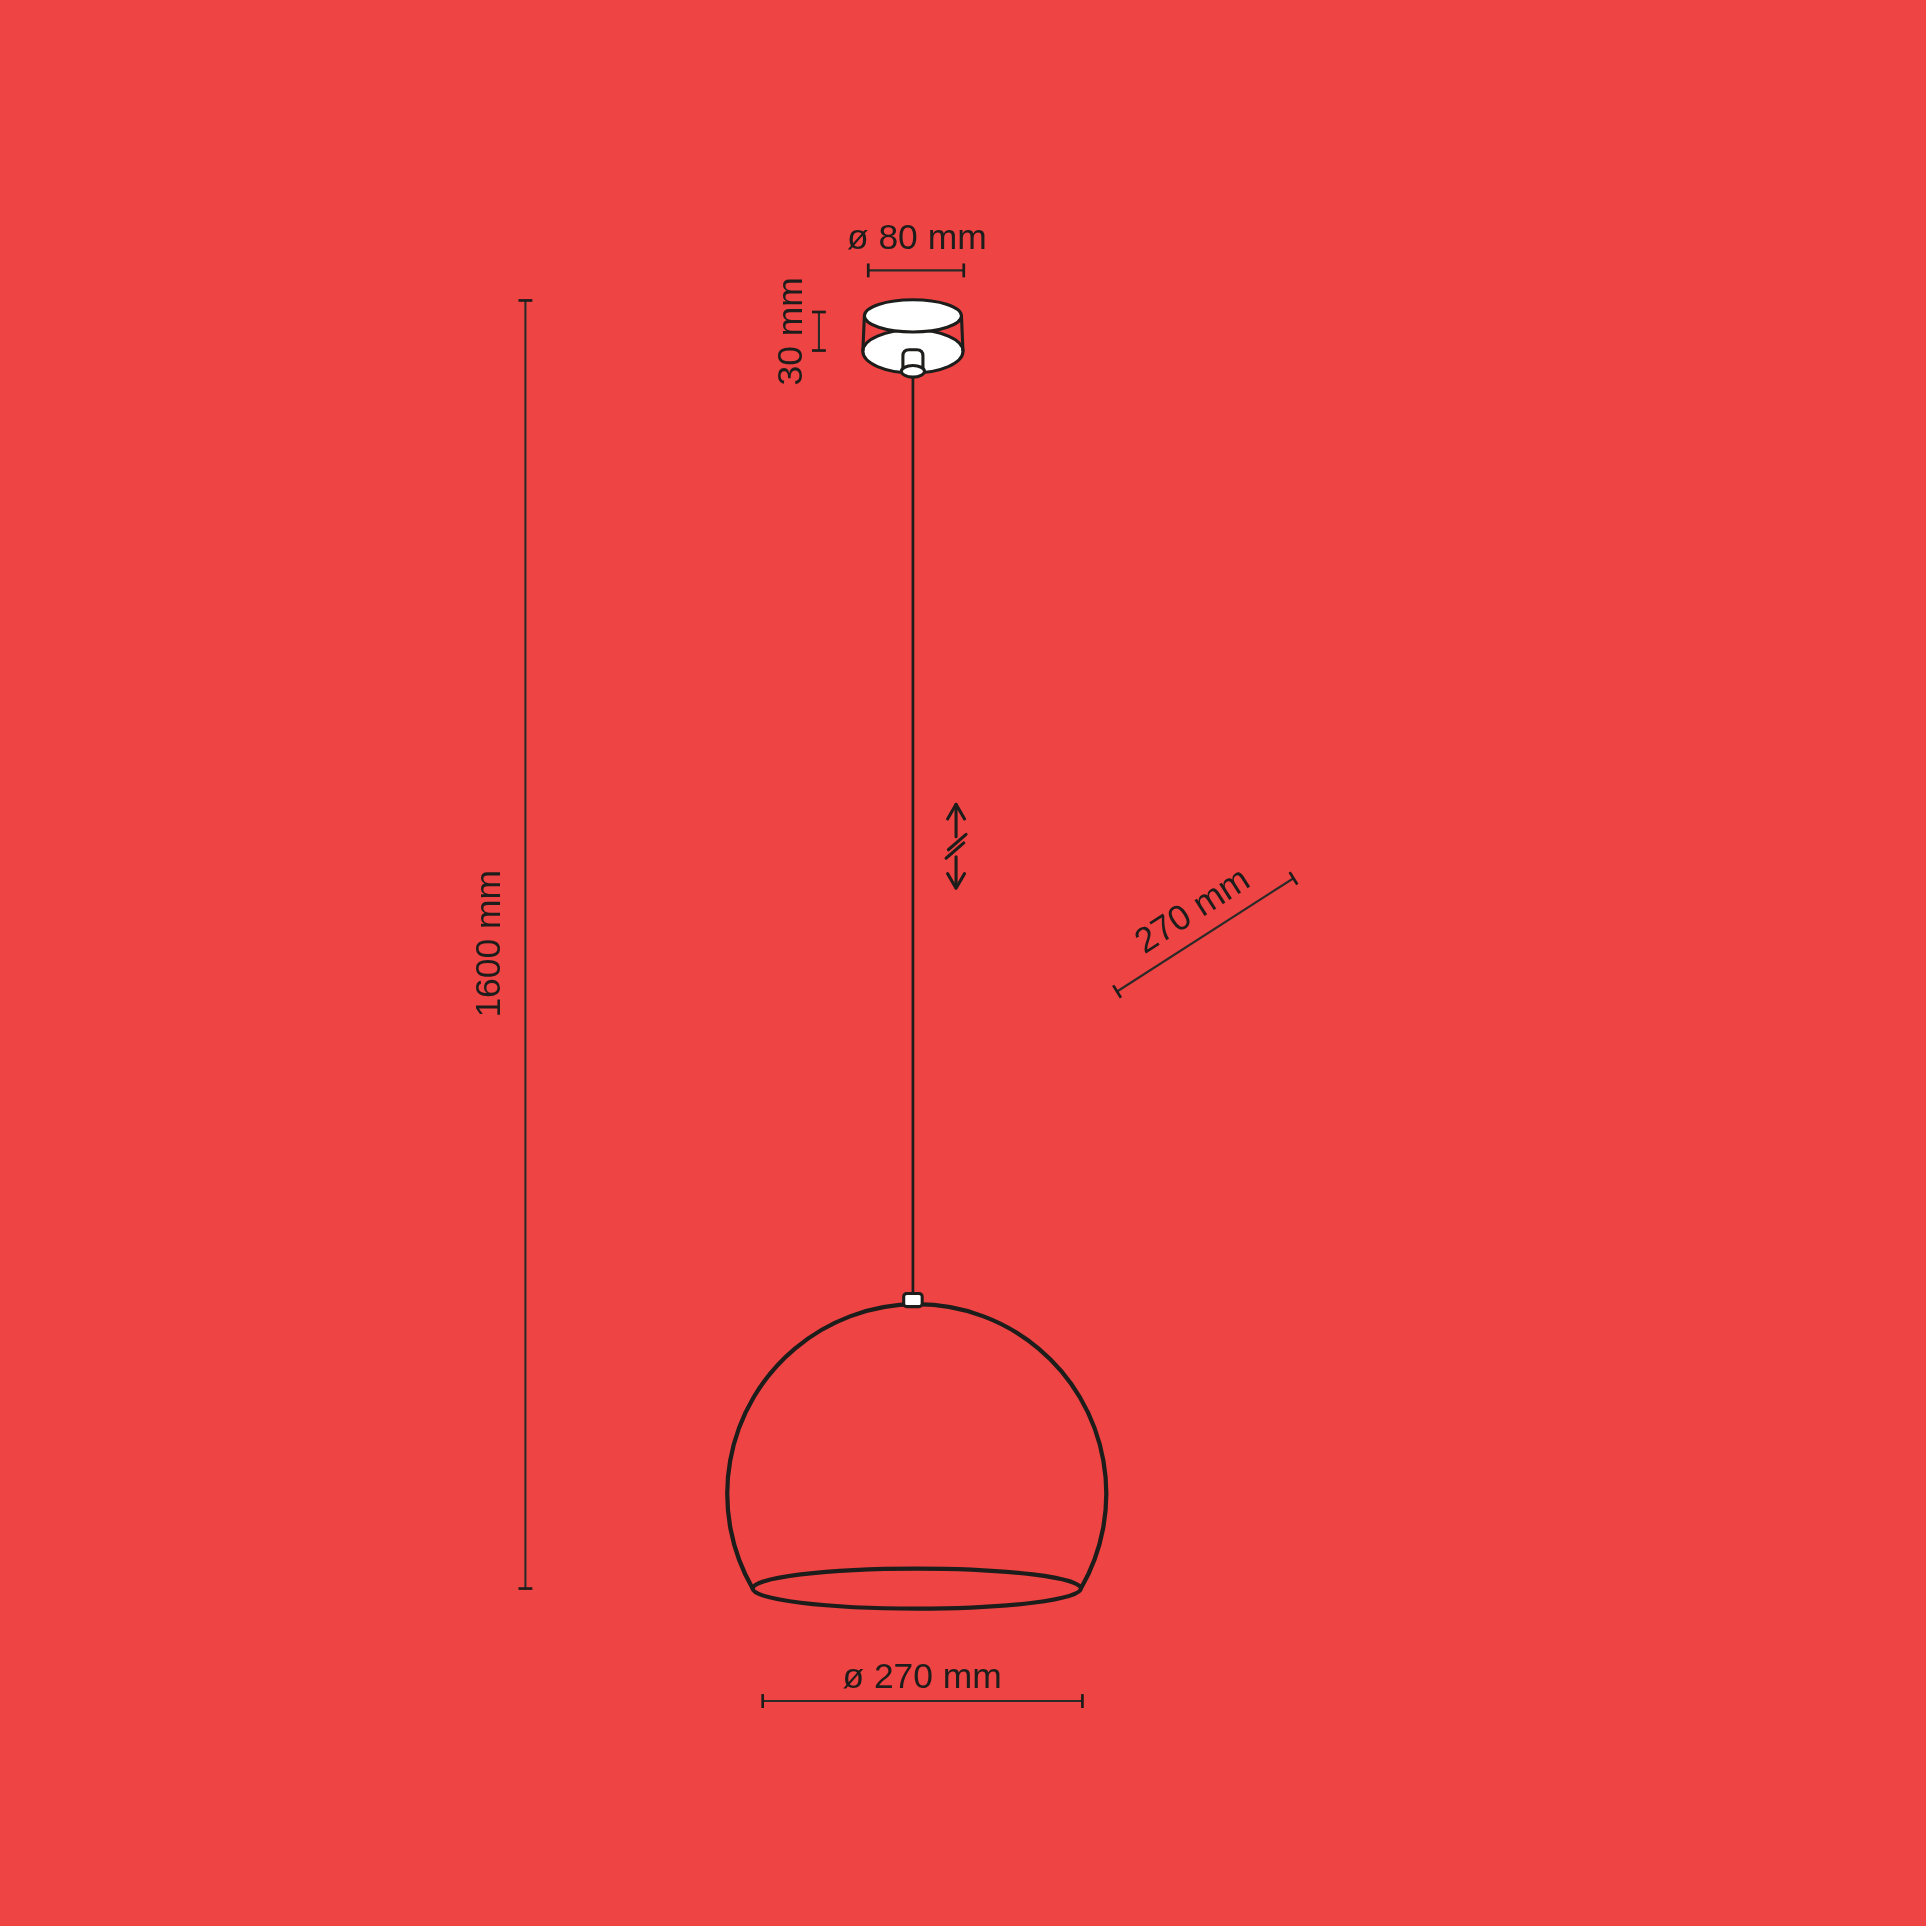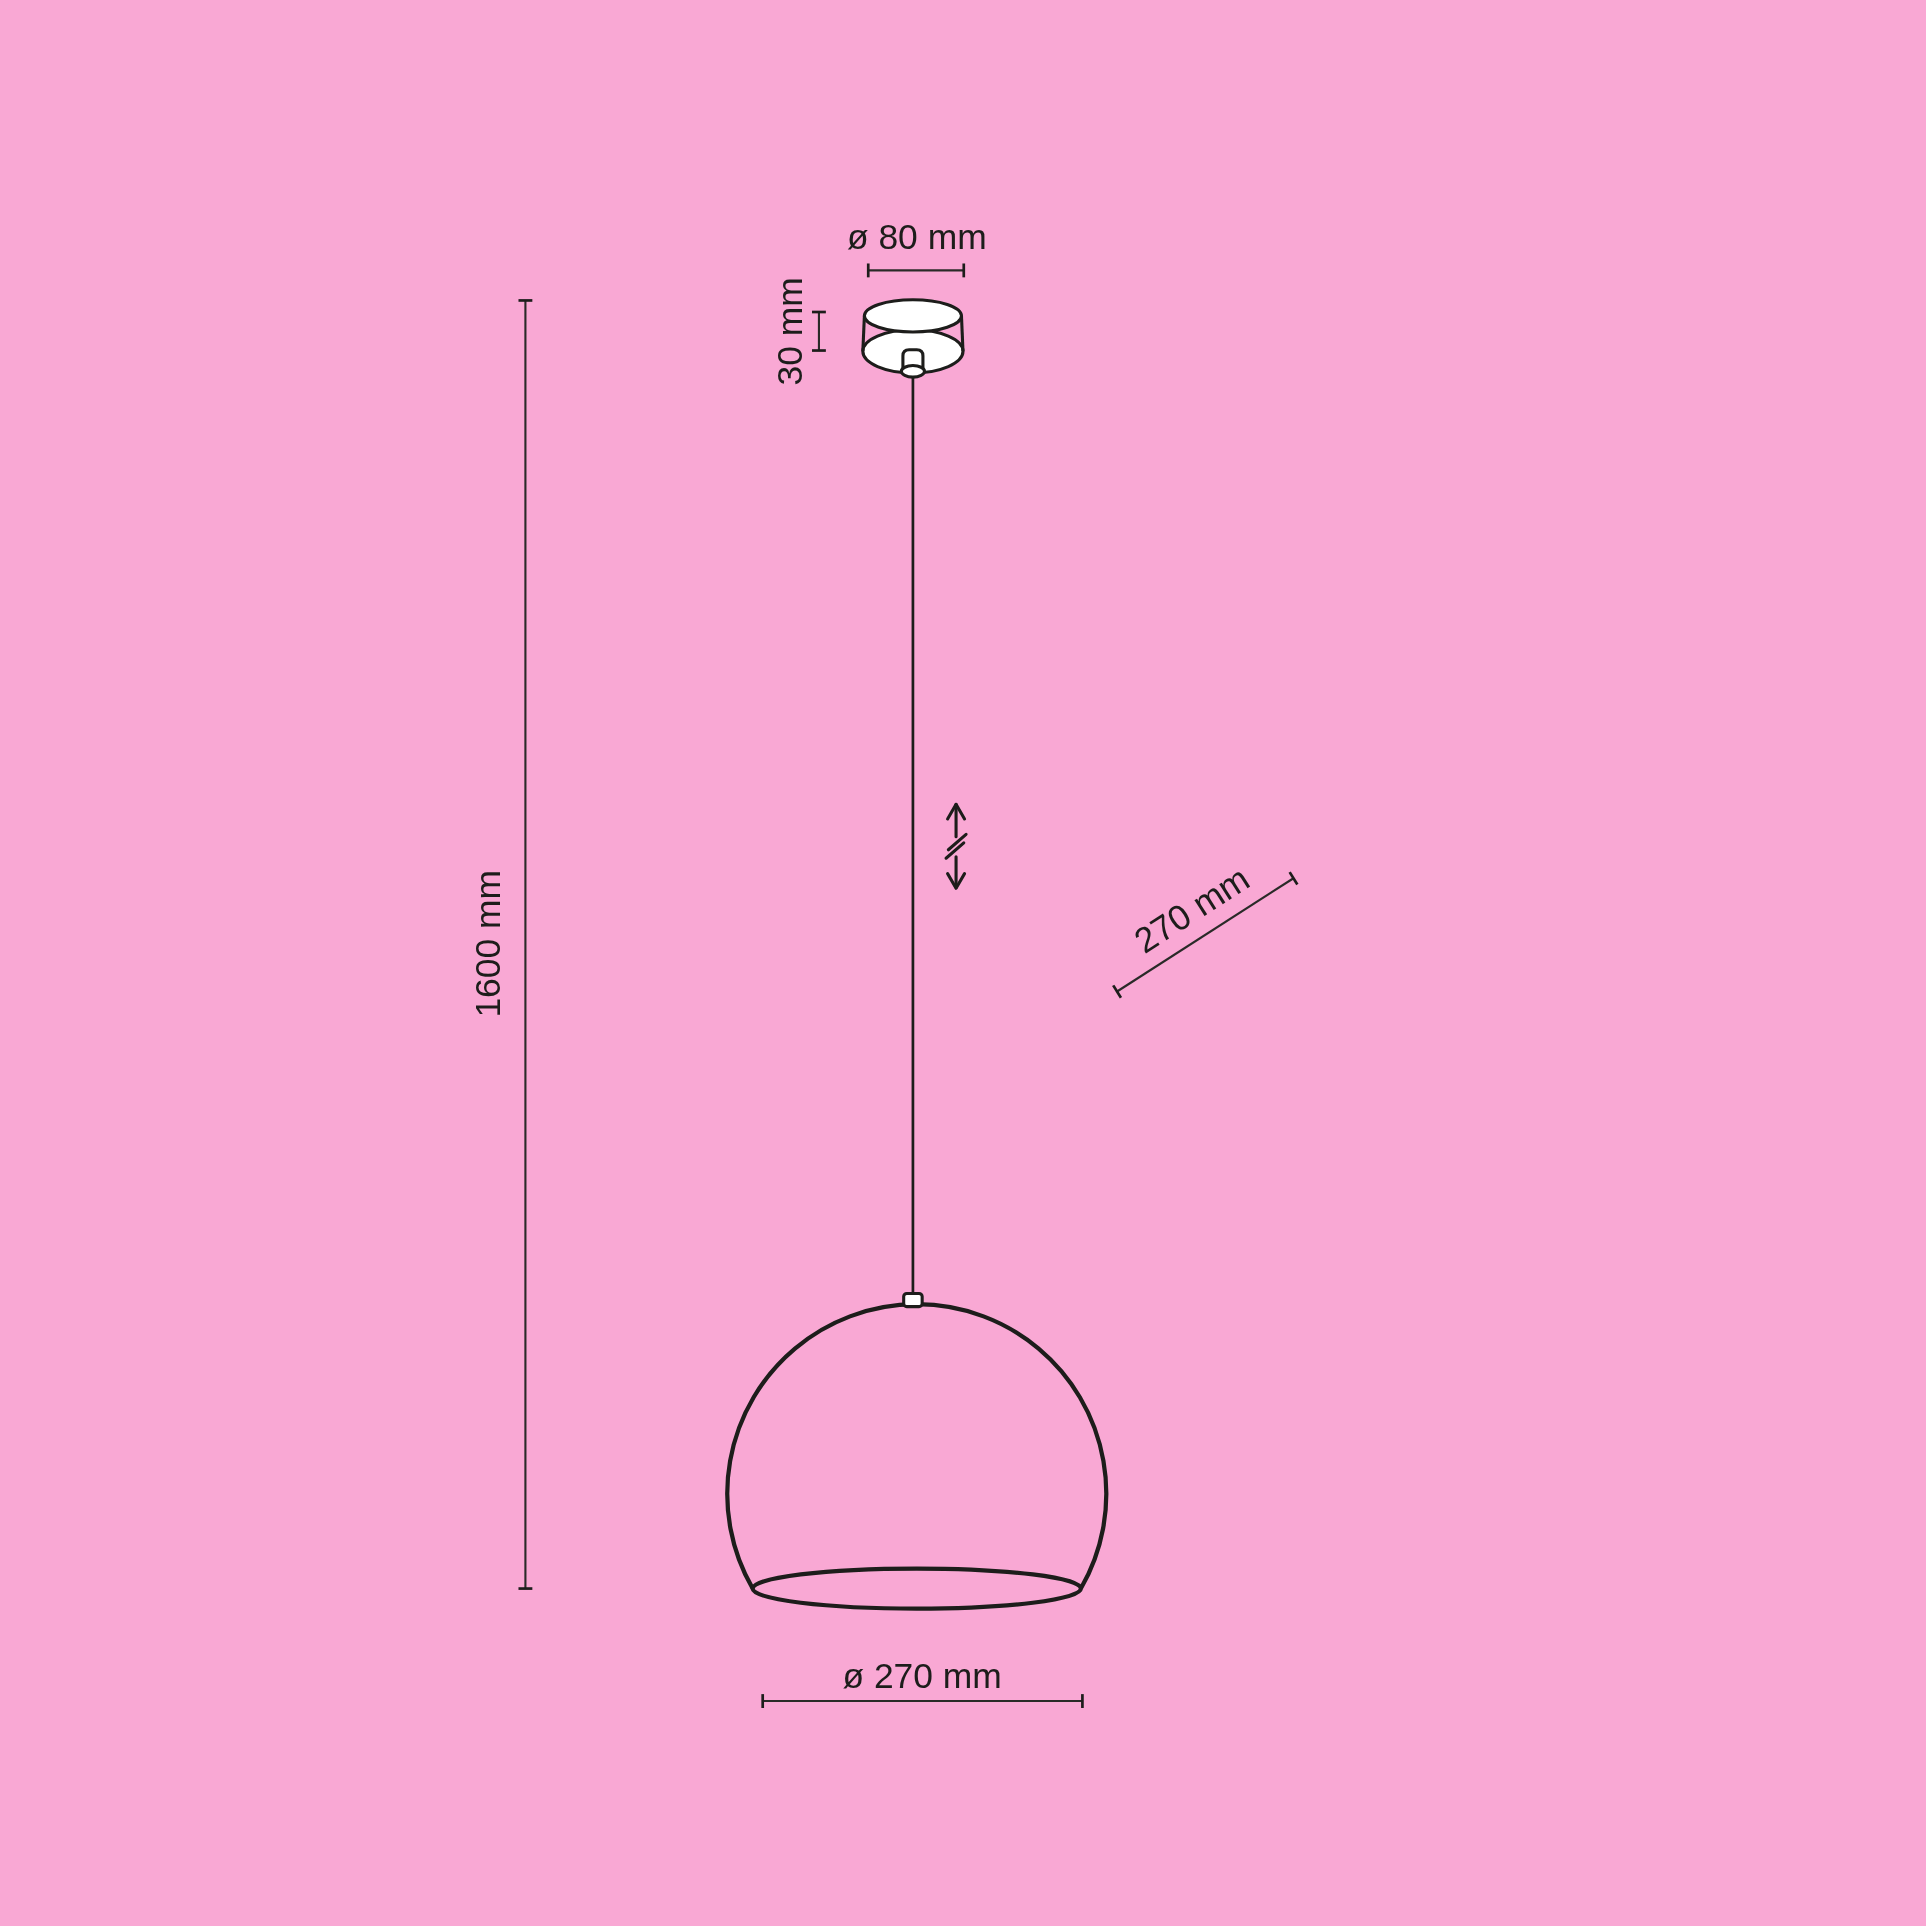--- a/index.html
+++ b/index.html
@@ -4,21 +4,21 @@
 <style>
   html, body {
     margin: 0;
     padding: 0;
     background: #ffffff;
   }
   .stage {
     position: relative;
     width: 1926px;
     height: 1926px;
-    background: #f9a8d4;
+    background: #ef4444;
     font-family: "Liberation Sans", sans-serif;
   }
   svg { display: block; }
   text {
     font-family: "Liberation Sans", sans-serif;
     font-size: 46px;
     fill: #1d1d1b;
     font-weight: 400;
   }
   .thin  { stroke: #2a2a28; stroke-width: 2.75; fill: none; }

